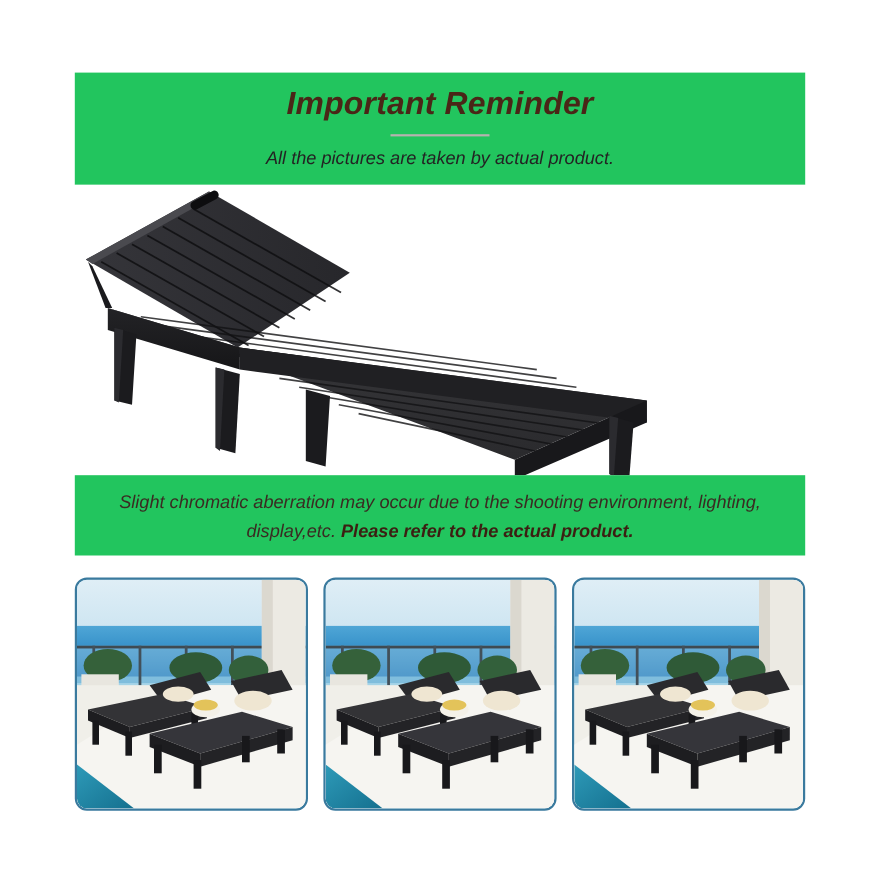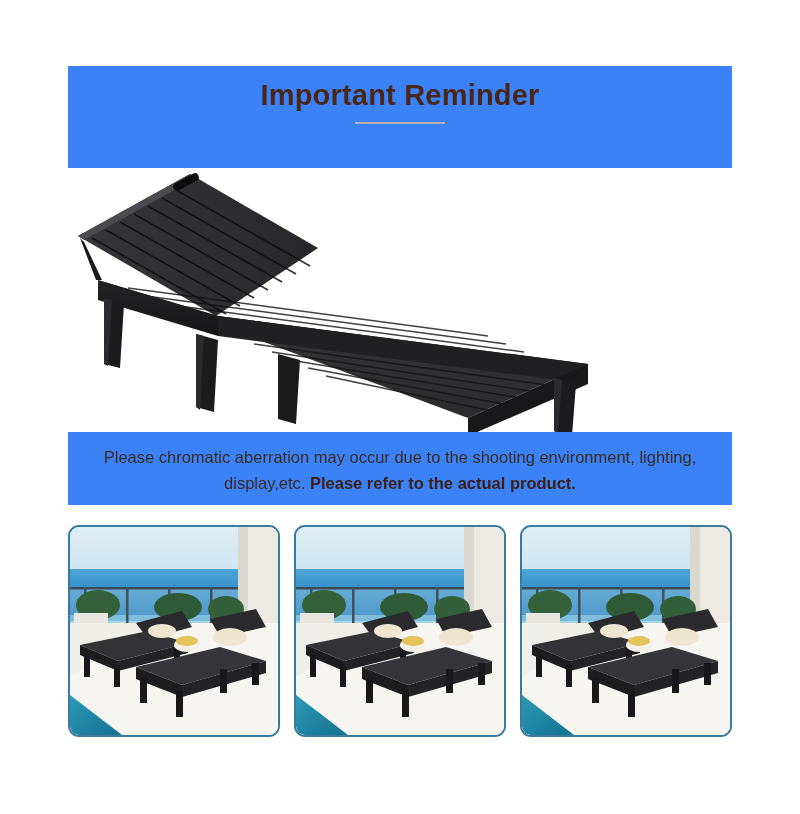--- a/index.html
+++ b/index.html
@@ -13,21 +13,22 @@
     position: relative;
     font-family: "Liberation Sans", sans-serif;
     overflow: hidden;
   }
 
   
   .panel {
     position: absolute;
     left: 68px;
     width: 664px;
-    background: #3b82f6;
+    background: #22c55e;
+    font-style: italic;
   }
   #reminder-panel {
     top: 66px;
     height: 102px;
   }
   #disclaimer-panel {
     top: 432px;
     height: 73px;
   }
 
@@ -100,20 +101,21 @@
     background: #cfe4ef;
   }
   .thumb svg { display: block; width: 100%; height: 100%; }
 </style>
 </head>
 <body>
 
 <section id="reminder-panel" class="panel">
   <h1 class="title">Important Reminder</h1>
   <div class="divider"></div>
+  <p class="subtitle">All the pictures are taken by actual product.</p>
 </section>
 
 <figure id="hero" style="margin:0;">
   <svg viewBox="0 0 664 264" width="664" height="264">
     <defs>
       <linearGradient id="slatTop" x1="0" y1="0" x2="0" y2="1">
         <stop offset="0" stop-color="#3b3b3e"></stop>
         <stop offset="1" stop-color="#2a2a2d"></stop>
       </linearGradient>
       <linearGradient id="backG" x1="0" y1="0" x2="1" y2="0">
@@ -181,21 +183,21 @@
     <g fill="#2b2b2f">
       <polygon points="36,130 44,132 40,198 36,196"></polygon>
       <polygon points="128,166 136,168 132,242 128,239"></polygon>
       <polygon points="486,210 494,212 490,266 486,263"></polygon>
     </g>
   </svg>
 </figure>
 
 <section id="disclaimer-panel" class="panel">
   <p class="disclaimer">
-    <span>Please chromatic aberration may occur due to the shooting environment,</span>
+    <span>Slight chromatic aberration may occur due to the shooting environment,</span>
     <span>lighting, display,etc. </span><b>Please refer to the actual product.</b>
   </p>
 </section>
 
 <div id="thumb-row">
 
   <div class="thumb">
     <svg viewBox="0 0 208 208" preserveAspectRatio="none">
       <defs>
         <linearGradient id="skyA" x1="0" y1="0" x2="0" y2="1">

